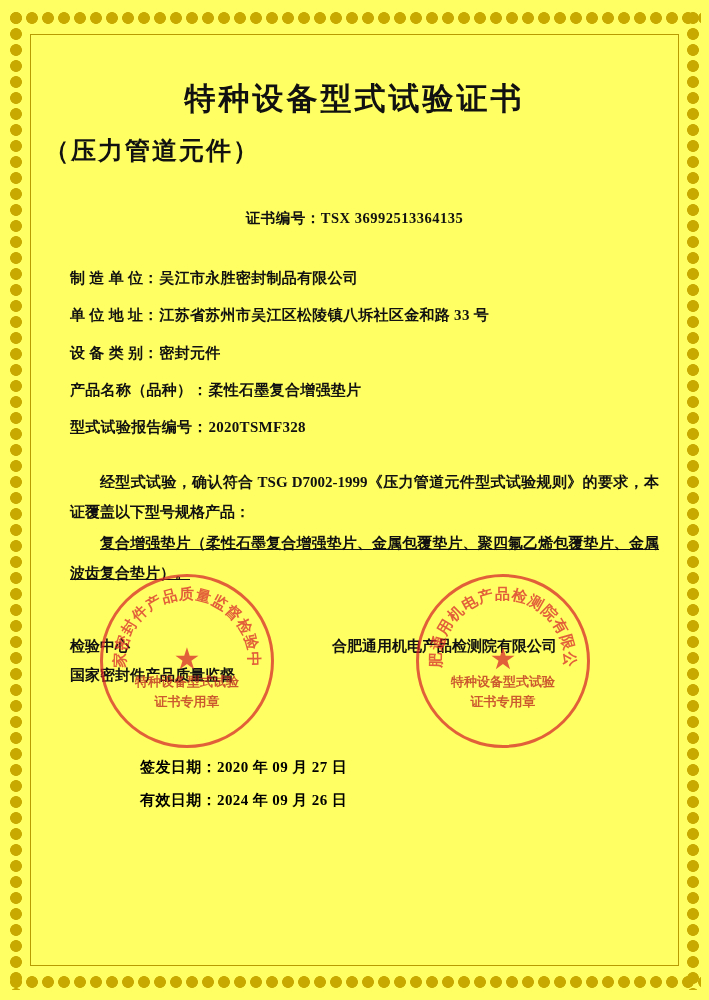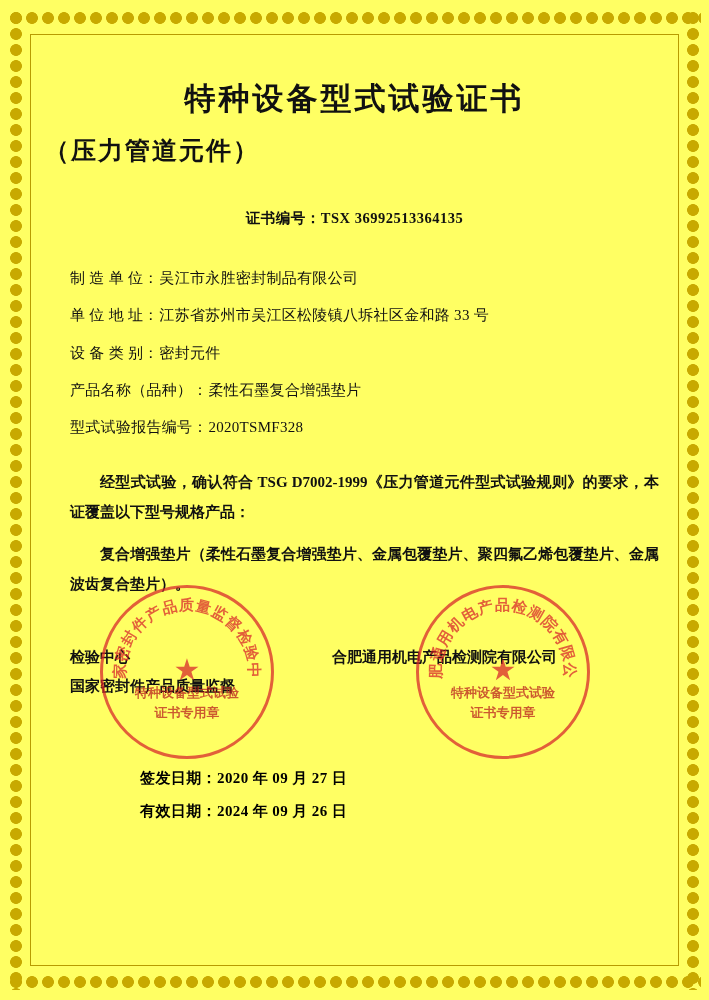--- a/index.html
+++ b/index.html
@@ -95,21 +95,21 @@
   }
 
   .fields {
     margin-top: 40px;
     padding-left: 26px;
   }
   .field-row {
     display: flex;
     align-items: baseline;
     font-size: 15px;
-    font-weight: normal;
+    font-weight: bold;
     color: #111;
     margin-bottom: 17px;
     line-height: 1.35;
   }
   .field-label {
     white-space: nowrap;
     letter-spacing: 0.3px;
   }
   .field-colon { margin: 0 1px 0 0; }
   .field-value {
@@ -120,21 +120,21 @@
     margin-top: 30px;
     padding-left: 26px;
     padding-right: 6px;
     font-size: 15px;
     font-weight: bold;
     color: #111;
     line-height: 2.0;
     text-align: justify;
     text-indent: 30px;
   }
-  .para.second { margin-top: 12px; }
+  .para.second { margin-top: 1px; text-decoration: underline; }
 
   .signature-block {
     margin-top: 44px;
     position: relative;
     padding-left: 26px;
     height: 96px;
   }
   .issuer-left {
     position: absolute;
     left: 26px;

